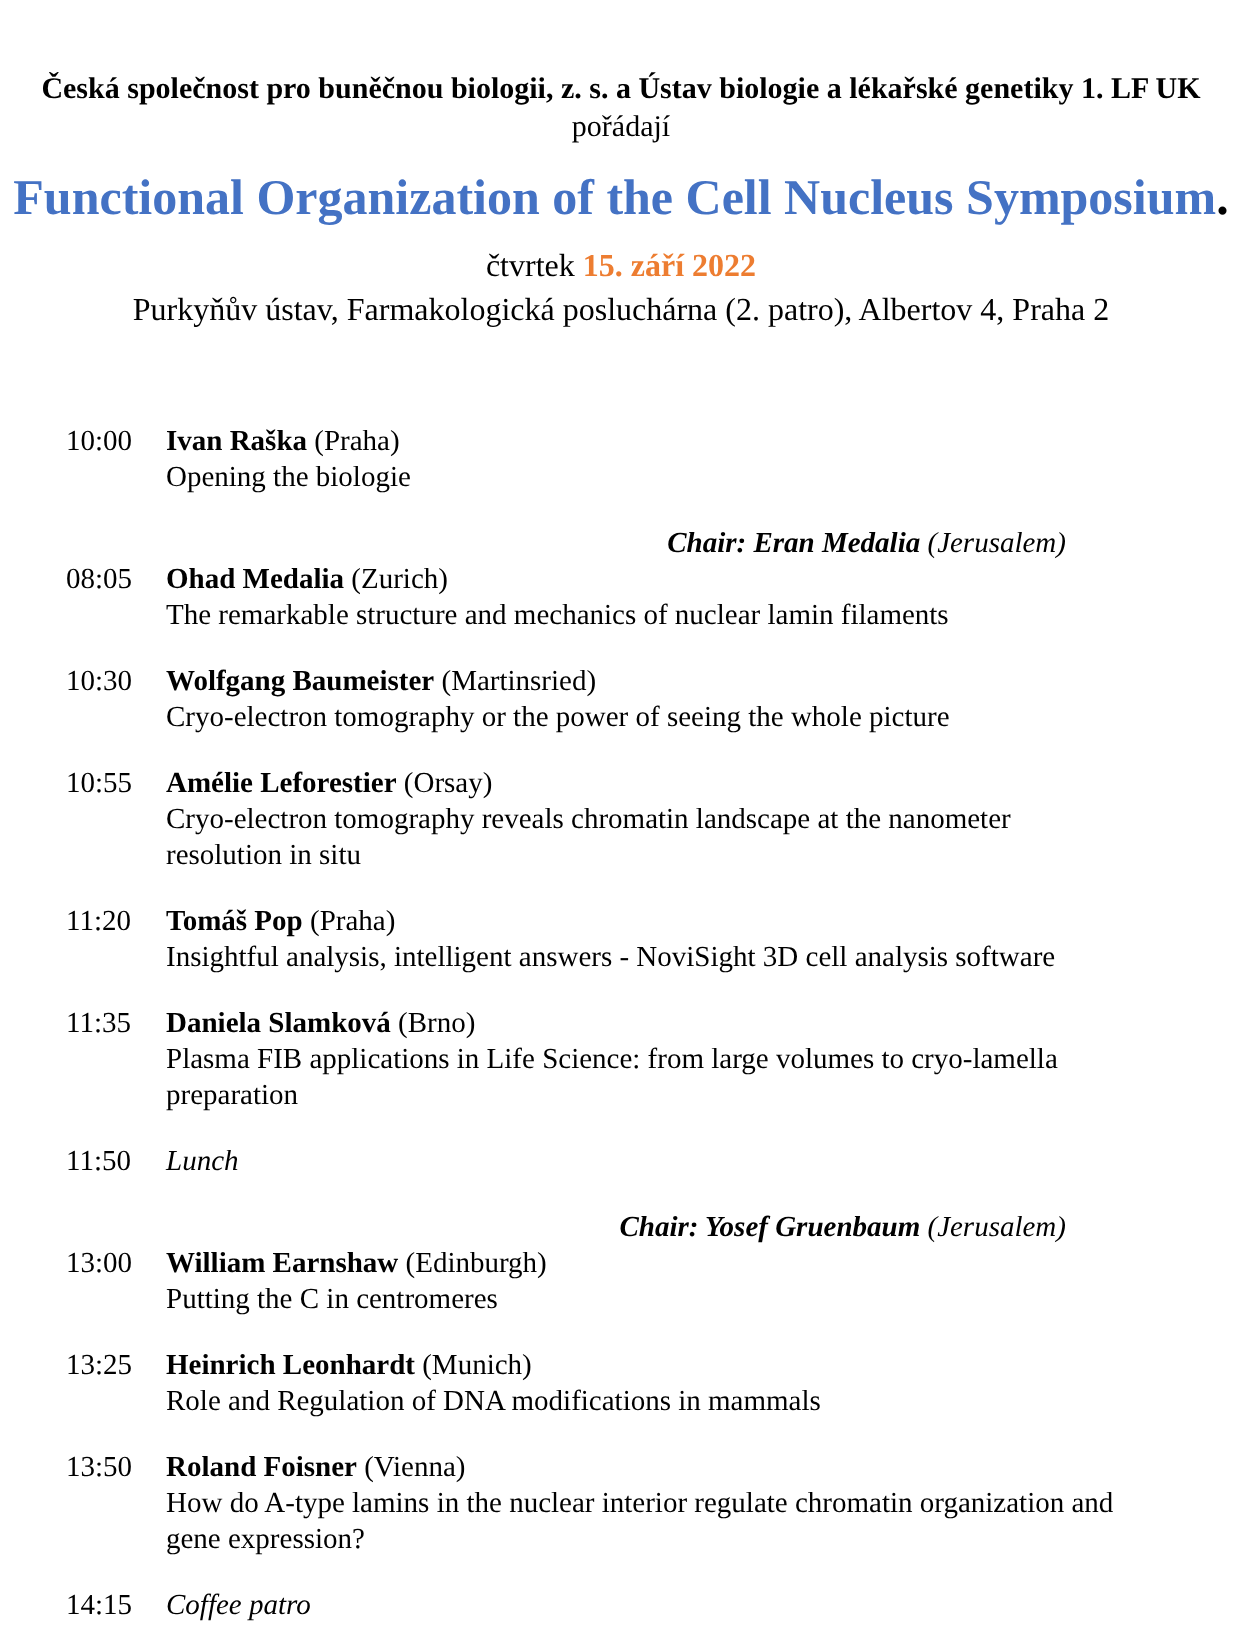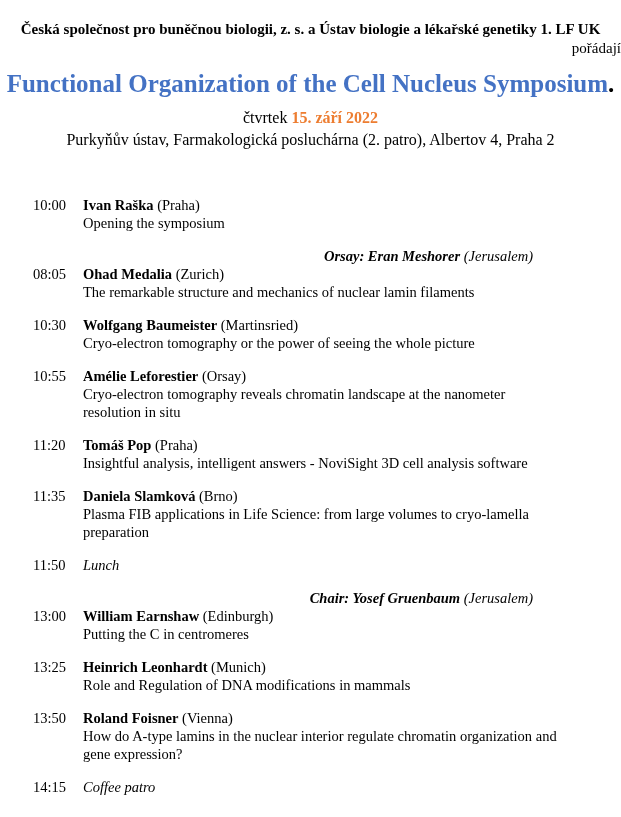--- a/index.html
+++ b/index.html
@@ -11,35 +11,34 @@
     width: 621px;
     height: 817px;
     overflow: hidden;
     font-family: "Liberation Serif", serif;
     color: #000000;
   }
   .page {
     box-sizing: border-box;
     width: 621px;
     height: 589px;
-    padding-top: 20px;
+    padding-top: 36px;
   }
   .hdr {
     text-align: center;
   }
   .organizers {
     font-weight: bold;
     font-size: 15px;
     line-height: 19px;
     padding: 0 4px;
   }
   .organize-verb {
     font-size: 15px;
     line-height: 18px;
-    text-align: right;
   }
   .sym-title {
     font-size: 25px;
     font-weight: bold;
     color: #4472C4;
     line-height: 24px;
     margin-top: 15px;
   }
   .sym-title .period {
     color: #000000;
@@ -106,25 +105,25 @@
     <div class="dateline"><span>čtvrtek</span> <span class="date-accent">15. září 2022</span></div>
     <div class="venue">Purkyňův ústav, Farmakologická posluchárna (2. patro), Albertov 4, Praha 2</div>
   </div>
 
   <div class="schedule">
 
     <div class="entry">
       <div class="time">10:00</div>
       <div class="content">
         <div><span class="speaker">Ivan Raška</span> <span>(Praha)</span></div>
-        <div>Opening the symposium</div>
-      </div>
-    </div>
-
-    <div class="chair-row"><span class="chair-label">Orsay: Eran Meshorer</span> <span class="chair-affil">(Jerusalem)</span></div>
+        <div>Opening the biologie</div>
+      </div>
+    </div>
+
+    <div class="chair-row"><span class="chair-label">Chair: Eran Medalia</span> <span class="chair-affil">(Jerusalem)</span></div>
 
     <div class="entry">
       <div class="time">08:05</div>
       <div class="content">
         <div><span class="speaker">Ohad Medalia</span> <span>(Zurich)</span></div>
         <div>The remarkable structure and mechanics of nuclear lamin filaments</div>
       </div>
     </div>
 
     <div class="entry">

